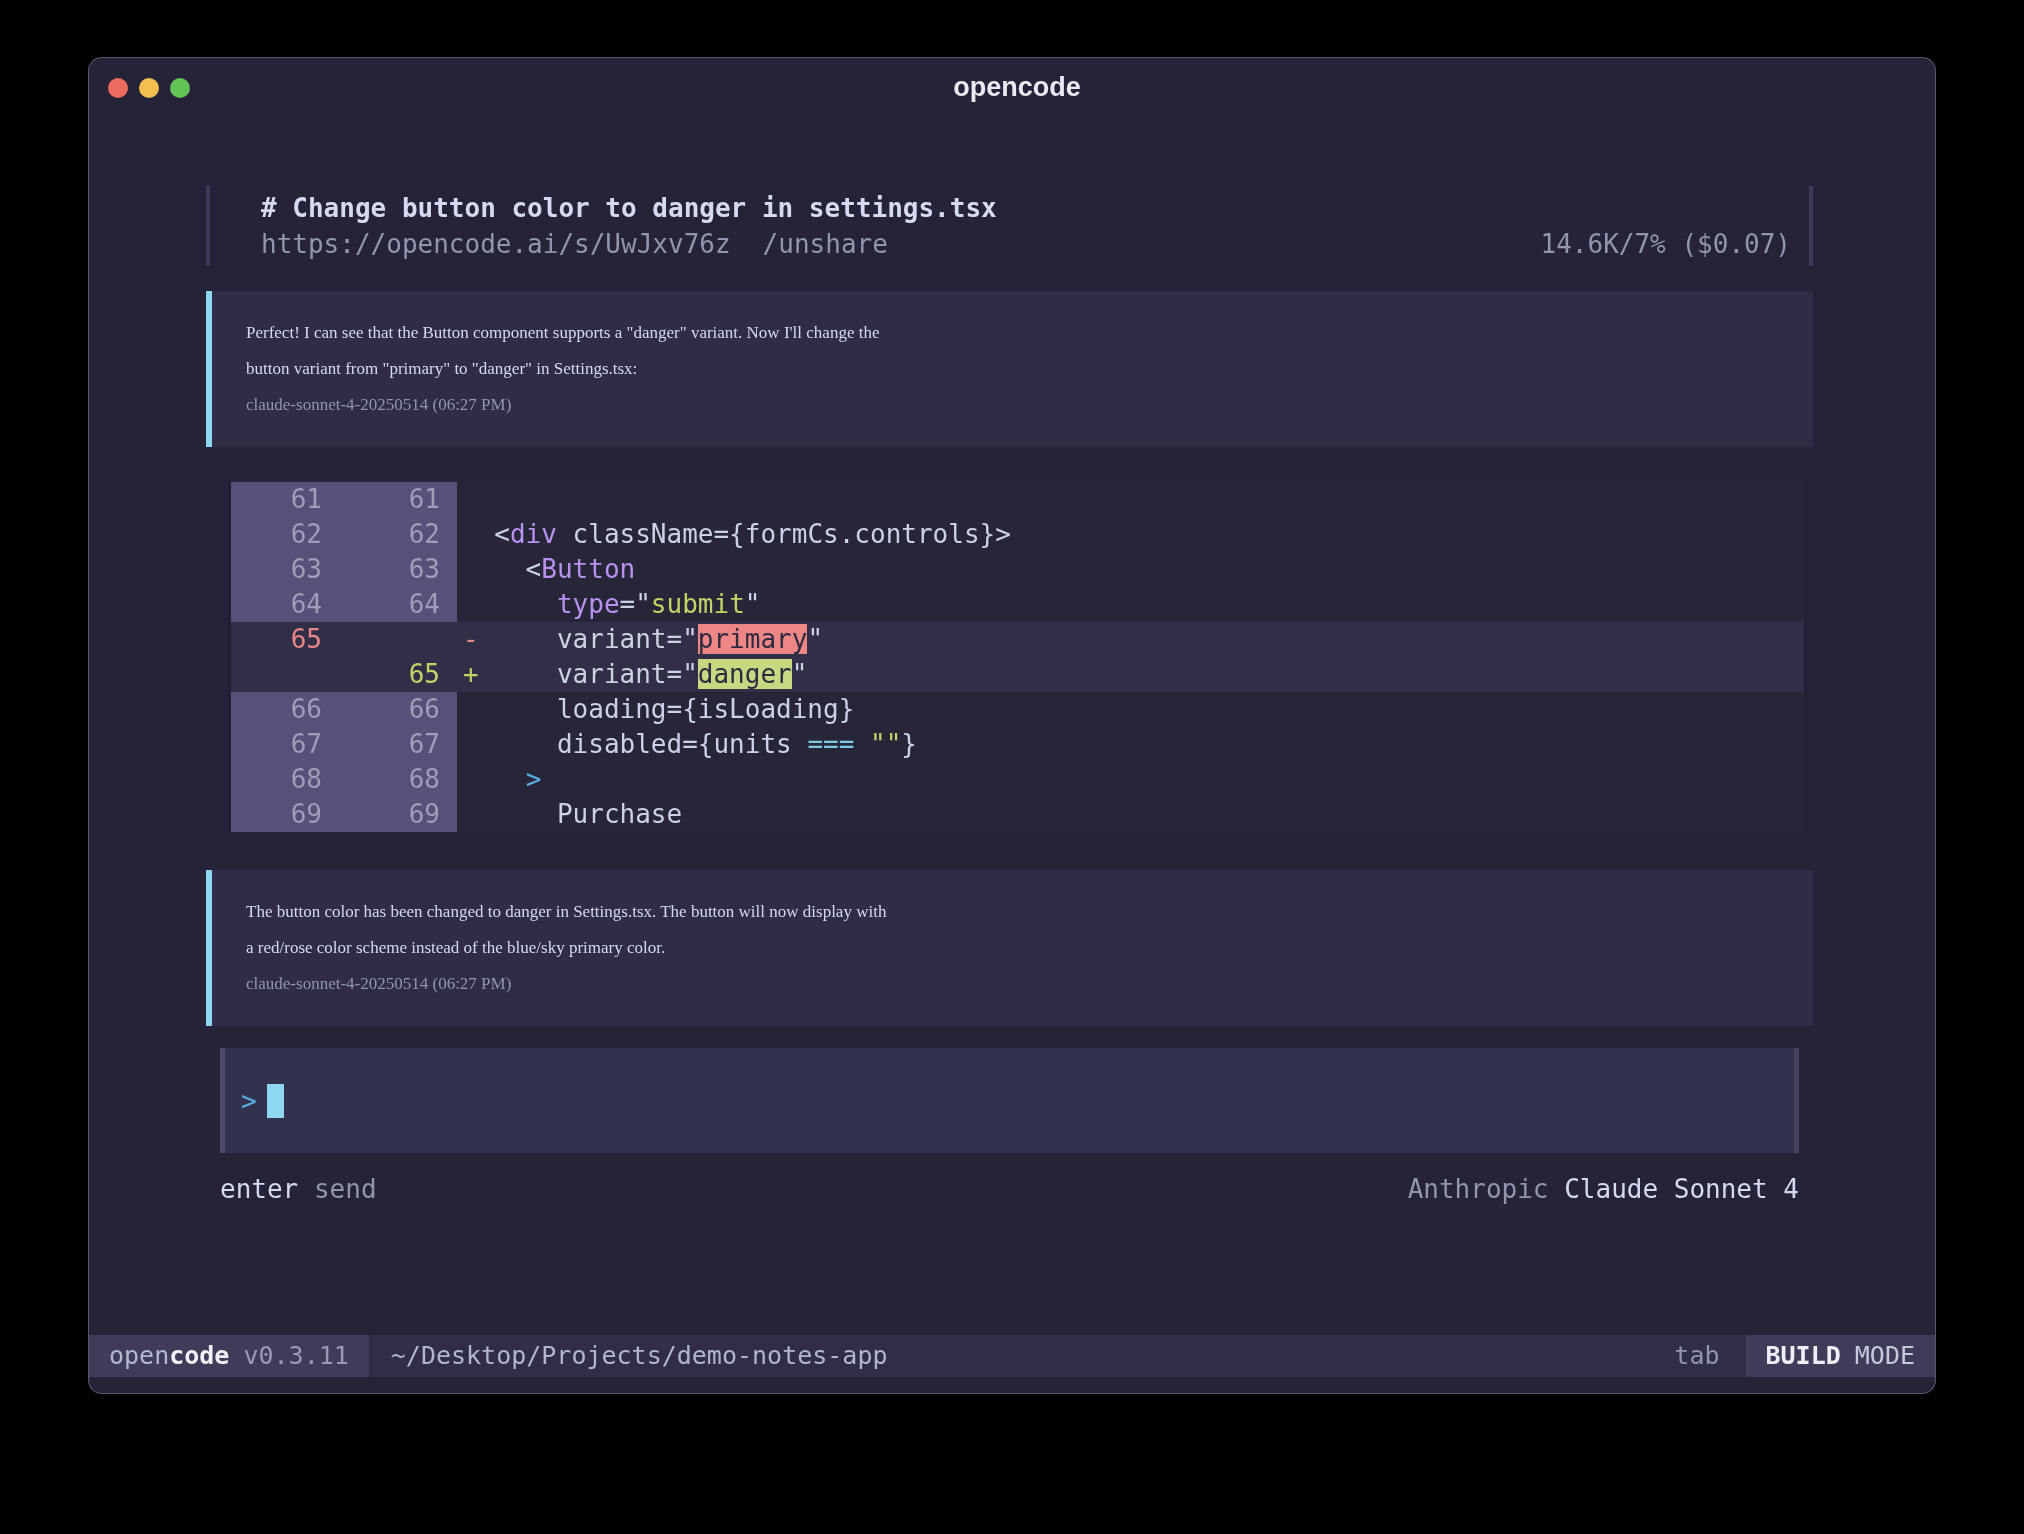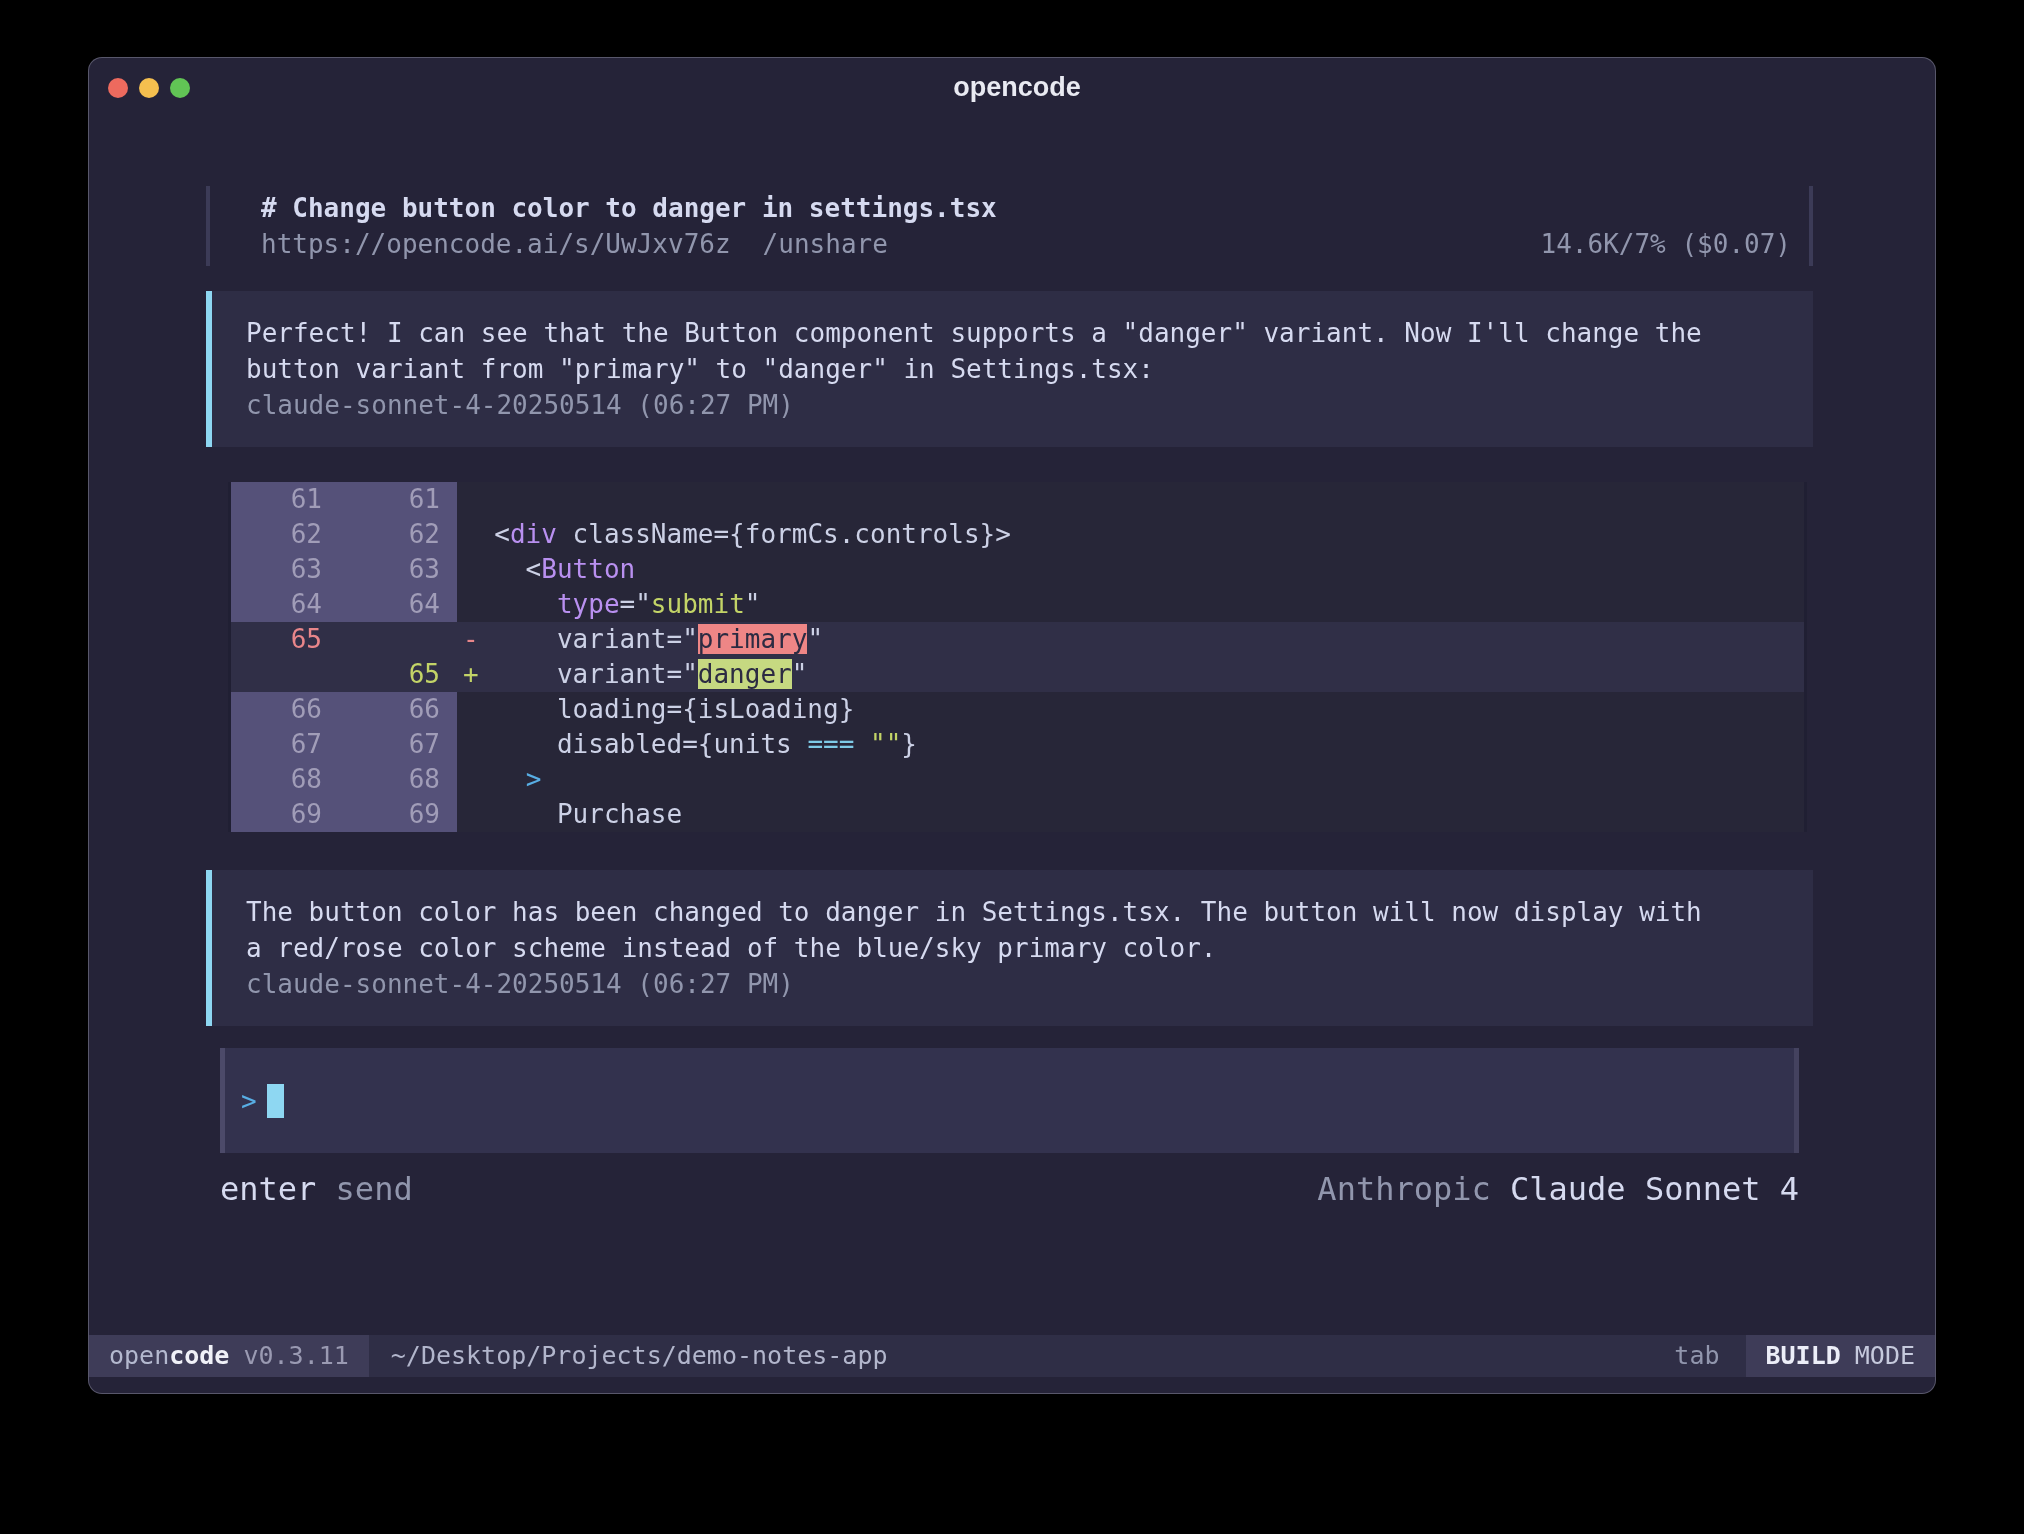--- a/index.html
+++ b/index.html
@@ -20,21 +20,21 @@
            font-weight:bold; font-size:27px; color:#e9eaf2; }
   
   .content { padding:0 122px 0 117px; }
   .session-header { margin-top:70px; border-left:4px solid var(--border-dim);
                     border-right:4px solid var(--border-dim); padding:4px 18px 4px 51px;
                     font-size:26px; line-height:36px; }
   .session-title { font-weight:bold; color:var(--fg-bright); }
   .session-sub { display:flex; justify-content:space-between; color:var(--fg-dim); }
   .session-sub .unshare { margin-left:32px; }
   .message { margin-top:25px; background:var(--bg-block); border-left:6px solid var(--accent-cyan);
-             padding:24px 0 24px 34px; font-size:26px; line-height:36px; }
+             padding:24px 0 24px 34px; font-size:17px; line-height:36px;font-family:Liberation Serif, serif; }
   .msg-text { color:var(--fg-bright); white-space:pre-line; }
   .msg-meta { color:var(--fg-dim); }
   .msg2 { margin-top:38px; }
   
   .edit-block { margin:35px 6px 0 22px; border-left:3px solid #201f33; border-right:3px solid #201f33; }
   .edit-header { background:var(--bg-block); padding:34px 0 35px 33px; color:#a9aec4;
                  font-size:26px; line-height:36px; }
   .diff { background:var(--bg-diff); font-size:26px; }
   .diff-row { display:flex; height:35px; line-height:35px; }
   .diff-row .gut { flex:0 0 113px; text-align:right; color:var(--gutter-fg); }
@@ -57,21 +57,21 @@
   .seg-hl-del { background:var(--del-bg); color:var(--hl-text); }
   .seg-hl-add { background:var(--ins-bg); color:var(--hl-text); }
   
   .input-box { margin:22px 14px 0 14px; height:105px; background:var(--bg-input);
                border-left:5px solid #4c4a69; border-right:5px solid #44425f;
                display:flex; align-items:center; padding-left:16px; font-size:26px; }
   .prompt { color:var(--blue); }
   .cursor { display:inline-block; width:17px; height:34px; background:var(--accent-cyan);
             margin-left:10px; vertical-align:middle; }
   .footerline { margin:18px 14px 0 14px; display:flex; justify-content:space-between;
-                font-size:32px; line-height:36px; }
+                font-size:26px; line-height:36px; }
   .dim { color:var(--fg-dim); }
   .bright { color:var(--fg-bright); }
   
   .statusbar { position:absolute; left:0; right:0; bottom:16px; height:42px; background:var(--bg-status);
                display:flex; align-items:stretch; line-height:42px; font-size:25px; }
   .chip { background:var(--bg-chip); padding:0 20px; }
   .app-chip .open { color:#b4b9cf; }
   .app-chip .codeb { color:#f0f1f8; font-weight:bold; }
   .app-chip .ver { color:#9a9ab2; margin-left:14px; }
   .sb-path { margin-left:22px; color:#b2b6cc; }

